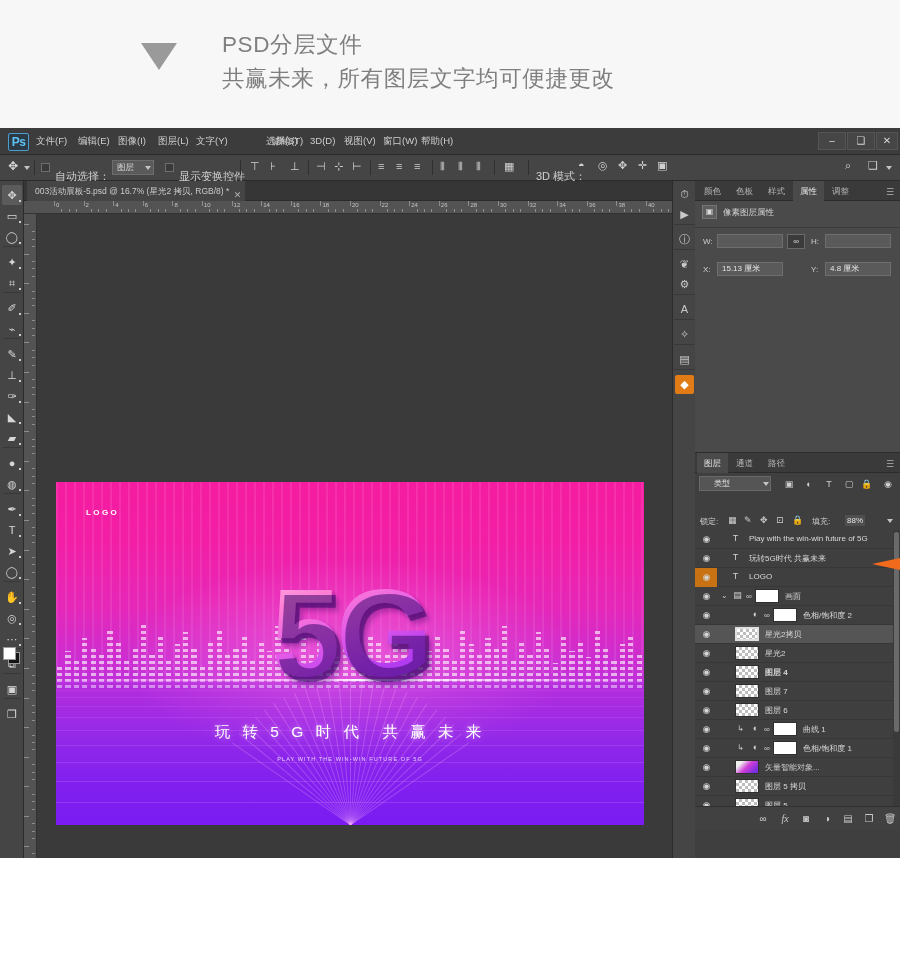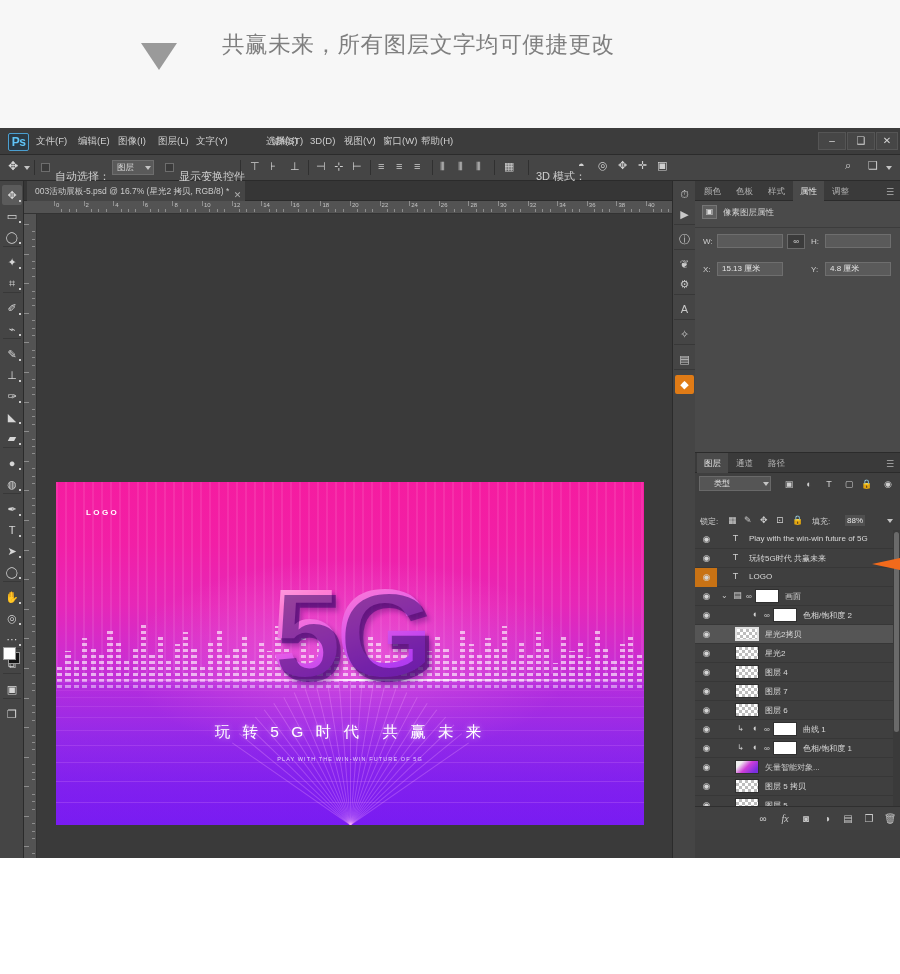--- a/index.html
+++ b/index.html
@@ -348,20 +348,21 @@
     position: absolute; left: 0; top: 858px; width: 900px; height: 116px;
     background: #ffffff;
   }
 </style>
 </head>
 <body>
 
 <div id="promo">
   <div id="promo-arrow"></div>
   <div id="promo-text">
+    <div>PSD分层文件</div>
     <div>共赢未来，所有图层文字均可便捷更改</div>
   </div>
 </div>
 
 <div id="ps">
 
   <div id="titlebar">
     <div id="ps-logo">Ps</div>
     <div id="menu-root">
         <div class="menu-item" style="left: 36px;">文件(F)</div>
@@ -934,21 +935,21 @@
             <div class="lname" style="left: 70px;">星光2拷贝</div>
           </div>
           <div class="lrow" style="top: 114px;">
             <div class="leye">◉</div>
             <div class="lthumb" style="left: 40px;"></div>
             <div class="lname" style="left: 70px;">星光2</div>
           </div>
           <div class="lrow" style="top: 133px;">
             <div class="leye">◉</div>
             <div class="lthumb" style="left: 40px;"></div>
-            <div class="lname" style="left: 70px;">图层 4</div>
+            <div class="lname" style="left: 70px; font-weight: bold;">图层 4</div>
           </div>
           <div class="lrow" style="top: 152px;">
             <div class="leye">◉</div>
             <div class="lthumb" style="left: 40px;"></div>
             <div class="lname" style="left: 70px;">图层 7</div>
           </div>
           <div class="lrow" style="top: 171px;">
             <div class="leye">◉</div>
             <div class="lthumb" style="left: 40px;"></div>
             <div class="lname" style="left: 70px;">图层 6</div>

